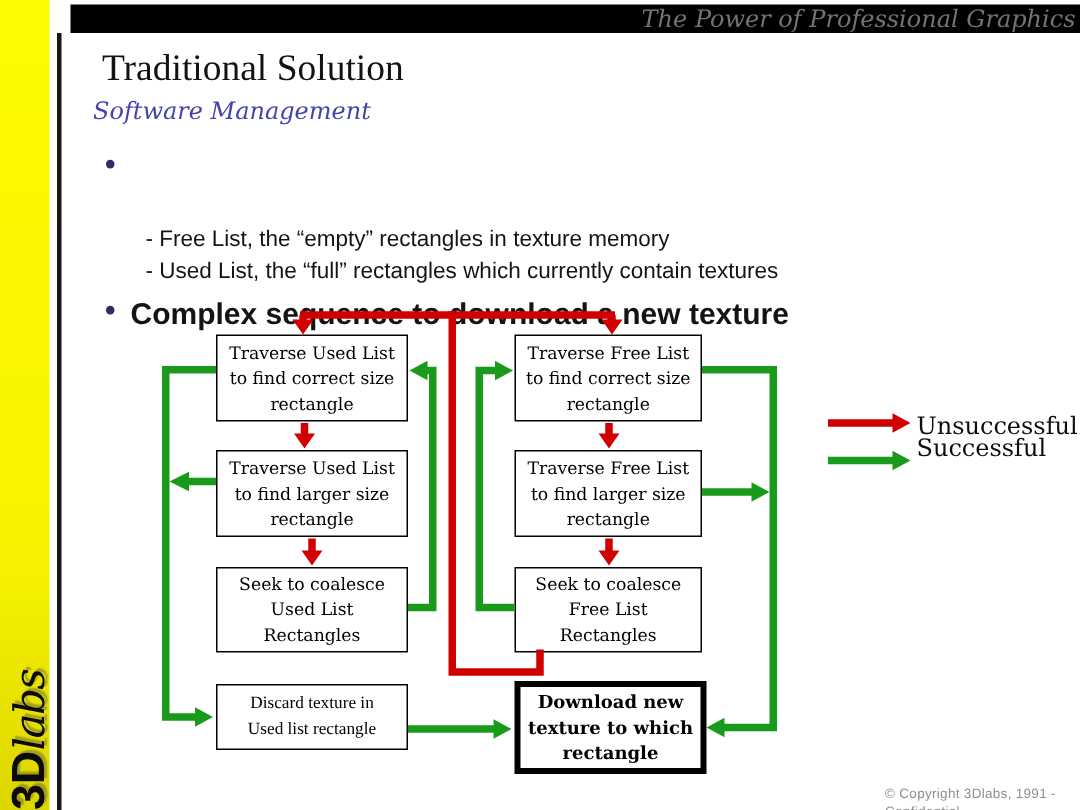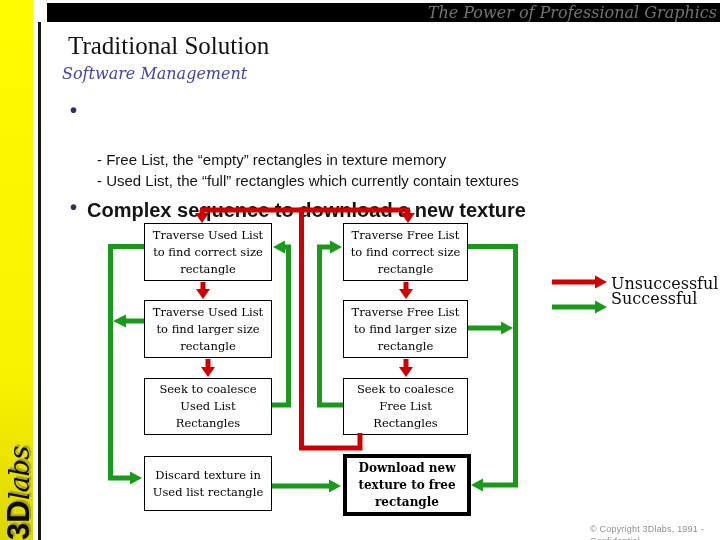--- a/index.html
+++ b/index.html
@@ -87,24 +87,24 @@
 rectangle</div>
   <div class="fbox" style="left:343px;top:300px;width:125px;height:58px;">Traverse Free List
 to find larger size
 rectangle</div>
   <div class="fbox" style="left:144px;top:378px;width:128px;height:57px;">Seek to coalesce
 Used List
 Rectangles</div>
   <div class="fbox" style="left:343px;top:378px;width:125px;height:57px;">Seek to coalesce
 Free List
 Rectangles</div>
-  <div class="fbox" style="left:144px;top:456px;width:128px;height:55px;">Discard texture in
+  <div class="fbox" style="left:144px;top:456px;width:128px;height:44px;font-family:Liberation Serif, serif;">Discard texture in
 Used list rectangle</div>
   <div class="fbox emph" style="left:343px;top:454px;width:128px;height:62px;">Download new
-texture to free
+texture to which
 rectangle</div>
 
   <svg class="arrows" viewBox="0 0 720 540">
 
     <g stroke="#d00000" fill="#d00000" stroke-width="5" fill-rule="nonzero">
       <g>
         <path d="M360,433 L360,448 L301.5,448 L301.5,207.5" fill="none" stroke-linejoin="miter"></path>
         <path d="M200,210 L410,210" fill="none"></path>
         <path d="M202,210 L202,214" fill="none"></path>
         <polygon points="195,213 209,213 202,223" stroke="none"></polygon>

